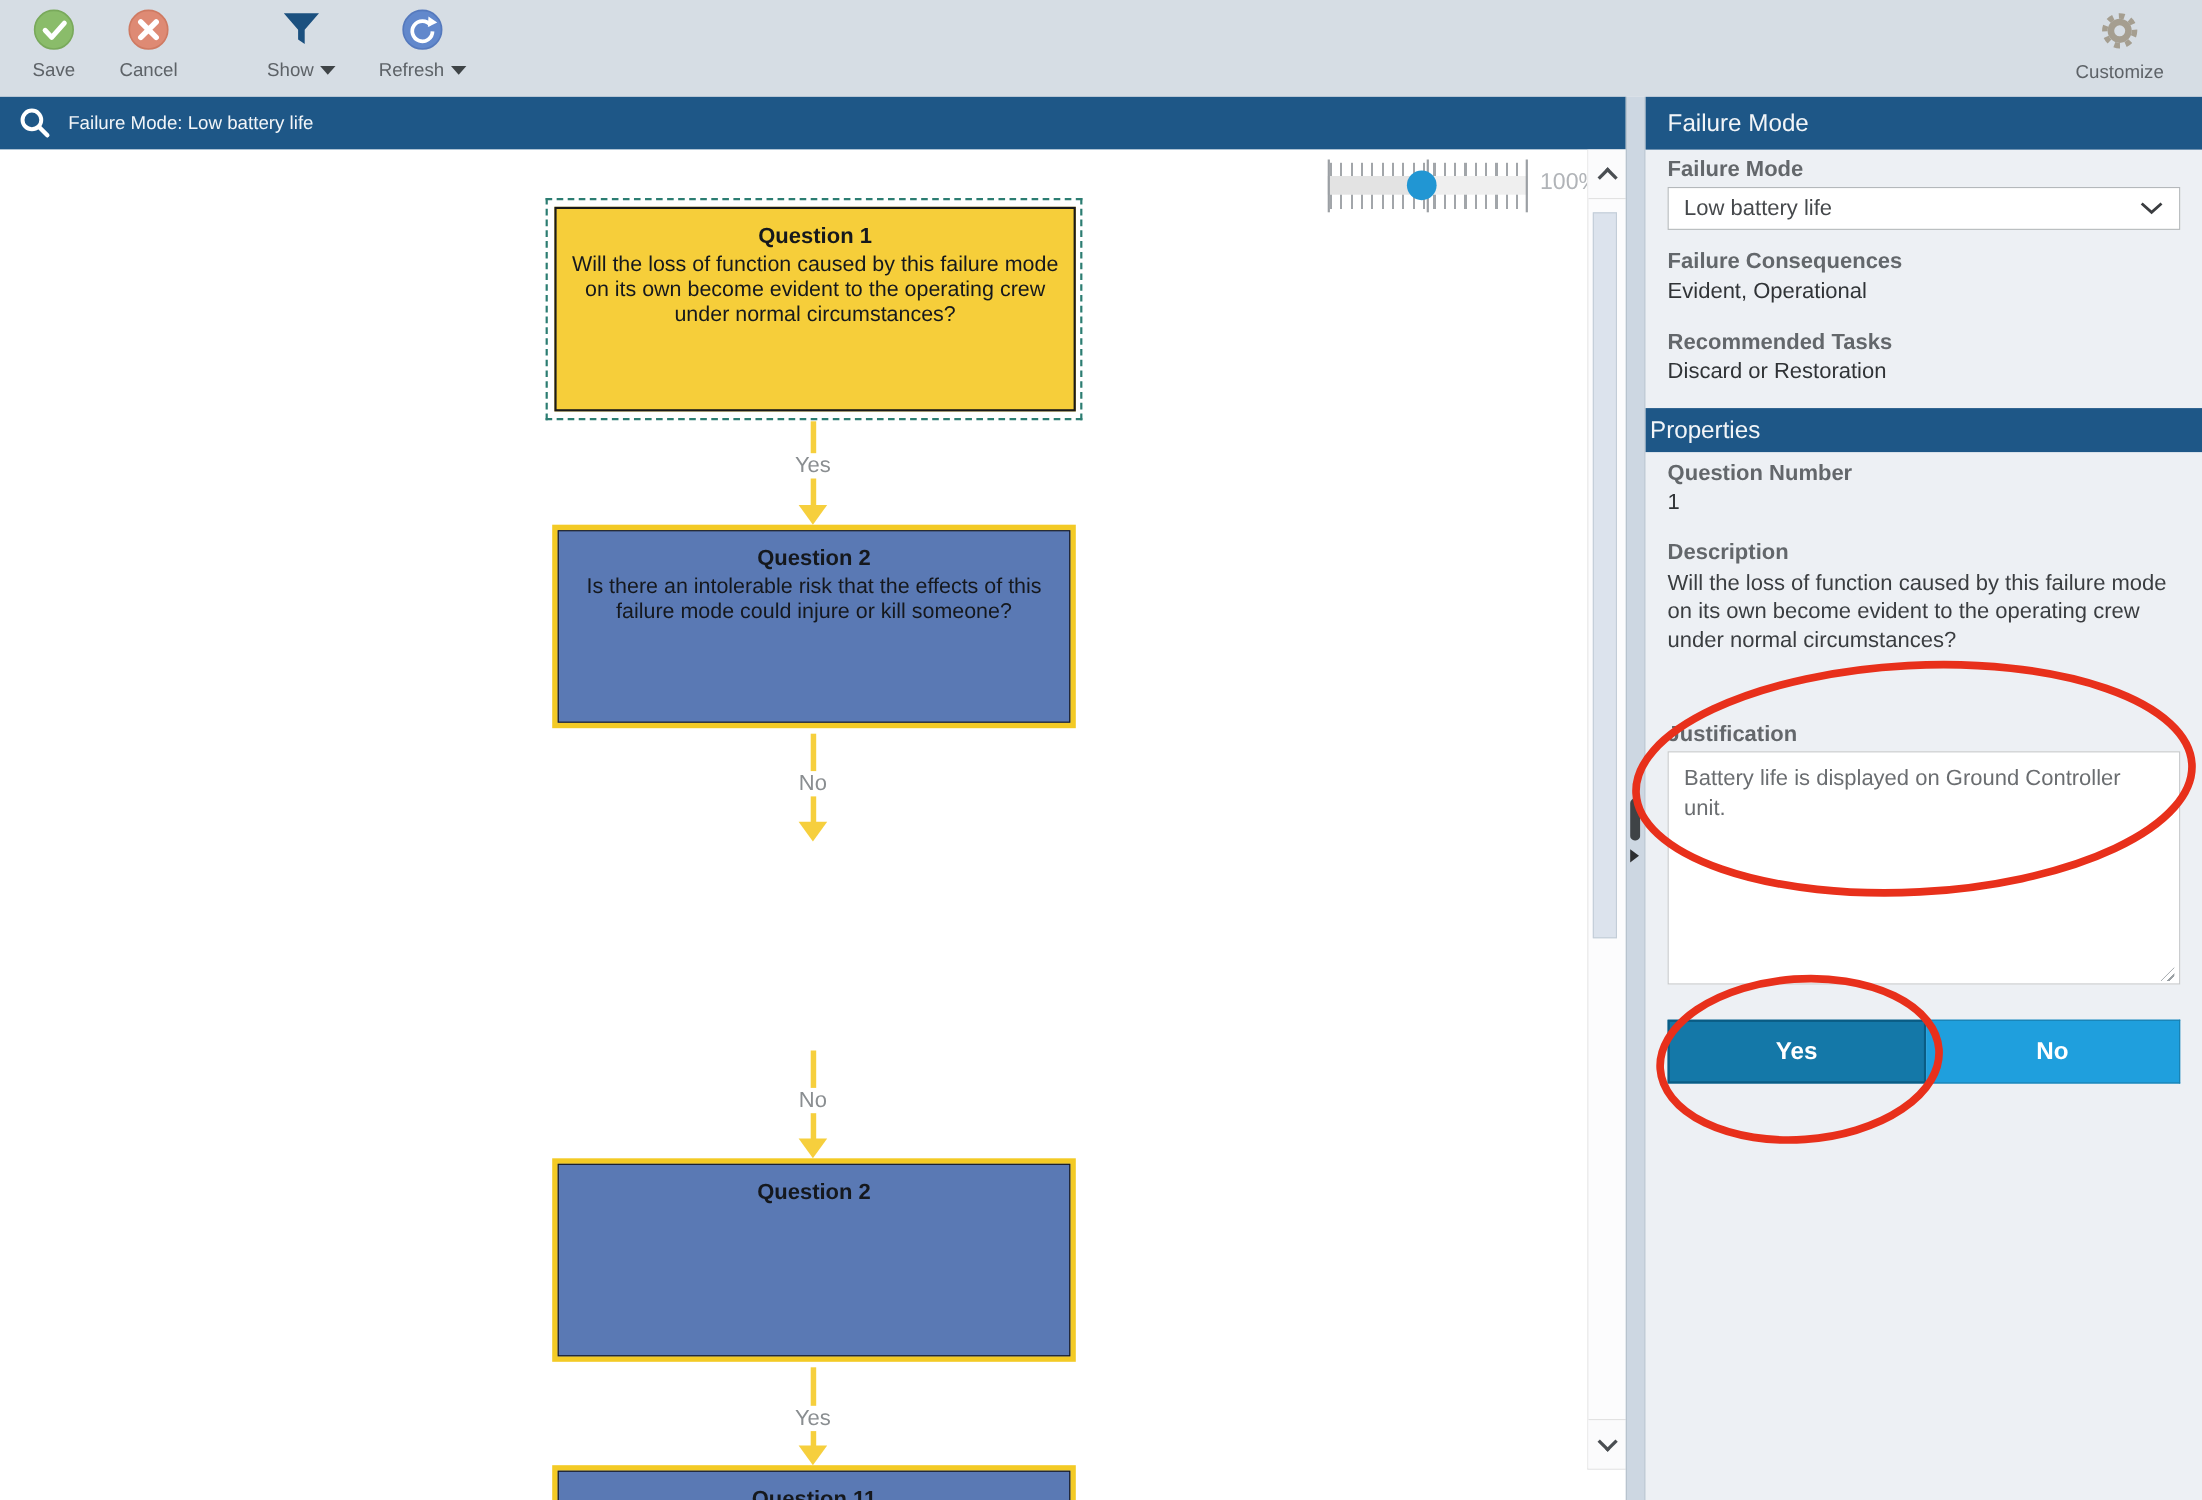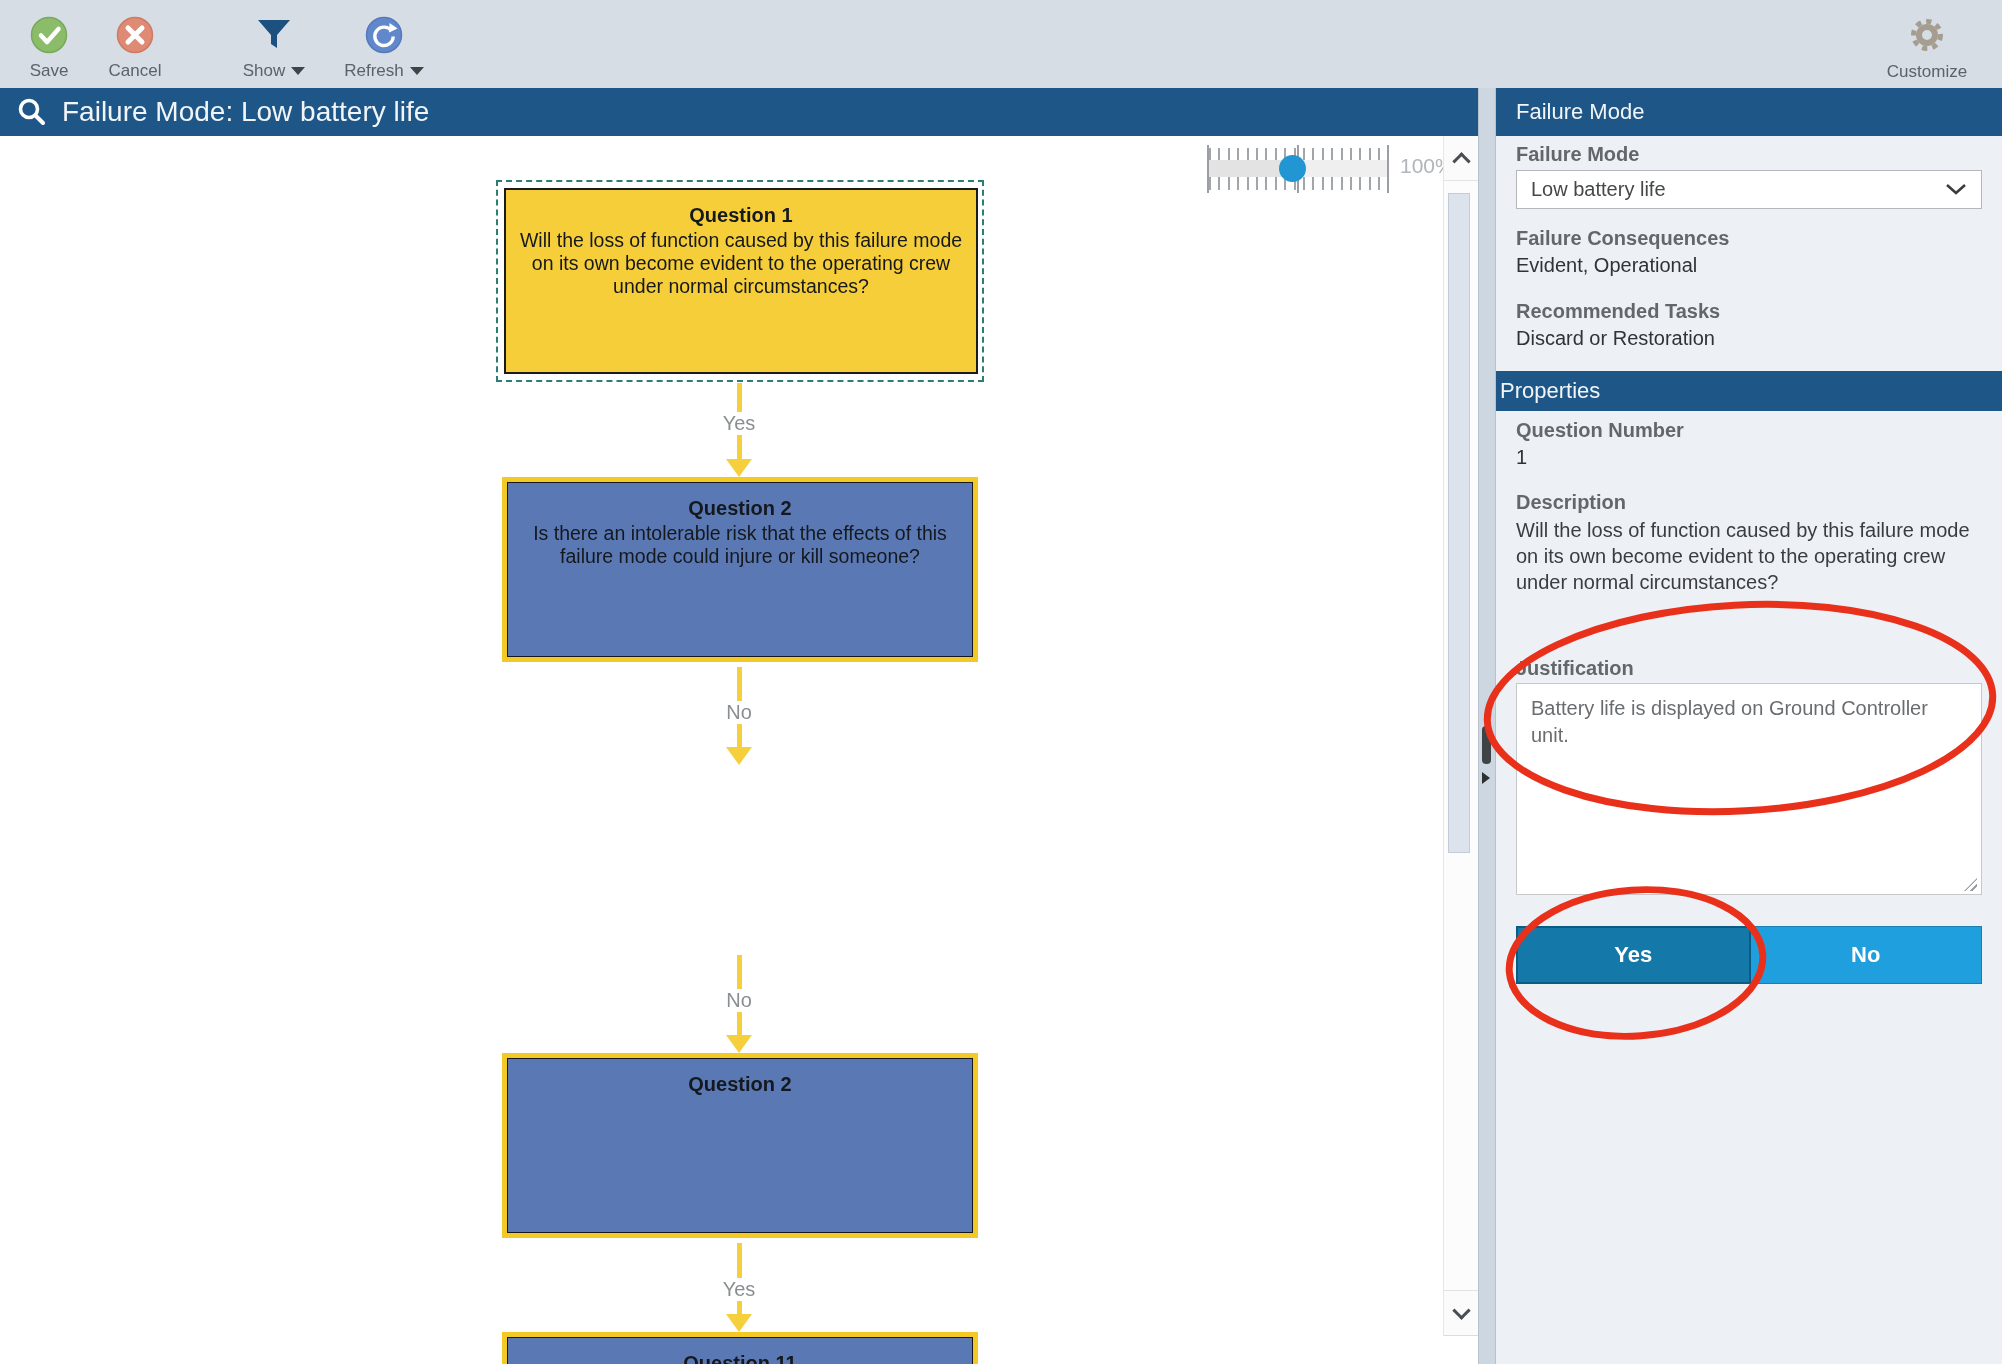--- a/index.html
+++ b/index.html
@@ -1,32 +1,32 @@
 <!DOCTYPE html>
 <html><head>
 <meta charset="utf-8">
 <style>
   * { margin:0; padding:0; box-sizing:border-box; }
   html,body { width:2002px; height:1364px; overflow:hidden; }
   body { position:relative; font-family:"Liberation Sans", sans-serif; background:#ffffff; }
 
   
-  .toolbar { position:absolute; left:0; top:0; width:2002px; height:88px; background:#d6dde4; display:flex; align-items:center; }
+  .toolbar { position:absolute; left:0; top:0; width:2002px; height:88px; background:#d6dde4; display:flex; align-items:flex-start; }
   .tb-btn { display:flex; flex-direction:column; align-items:center; padding-top:8px; cursor:default; }
   .tb-label { font-size:17px; color:#5d6267; margin-top:3px; white-space:nowrap; display:flex; align-items:center; gap:6px; }
   .caret-down { width:0; height:0; border-left:7px solid transparent; border-right:7px solid transparent; border-top:8px solid #3f4447; display:inline-block; }
   .tb-save { margin-left:18px; width:62px; }
   .tb-cancel { margin-left:20px; width:70px; }
   .tb-show { margin-left:62px; width:84px; }
   .tb-refresh { margin-left:18px; width:100px; }
   .tb-customize { margin-left:auto; margin-right:20px; width:110px; }
 
   
   .doc-titlebar { position:absolute; left:0; top:88px; width:1478px; height:48px; background:#1e5787; display:flex; align-items:center; }
-  .doc-title { color:#f2f5f8; font-size:28px; margin-left:14px; }
+  .doc-title { color:#f2f5f8; font-size:17px; margin-left:14px; }
 
   
   .canvas { position:absolute; left:0; top:136px; width:1443px; height:1228px; background:#ffffff; overflow:hidden; }
 
   .sel-rect { position:absolute; left:496px; top:44px; width:488px; height:202px; border:2px dashed #2c7d72; }
   .node { position:absolute; left:502px; width:476px; height:185px; background:#f3ca25; padding:5px; }
   .node-inner { width:100%; height:100%; background:#5a79b4; border:1px solid #15161e; text-align:center; color:#15181d; }
   .node-yellow { position:absolute; left:504px; top:52px; width:474px; height:186px; background:#f6ce3a; border:2px solid #1b1b1b; text-align:center; color:#15181d; }
   .node-title { font-weight:bold; font-size:20px; margin-top:14px; }
   .node-text { font-size:19.5px; line-height:23px; padding:0 8px; margin-top:2px; }

